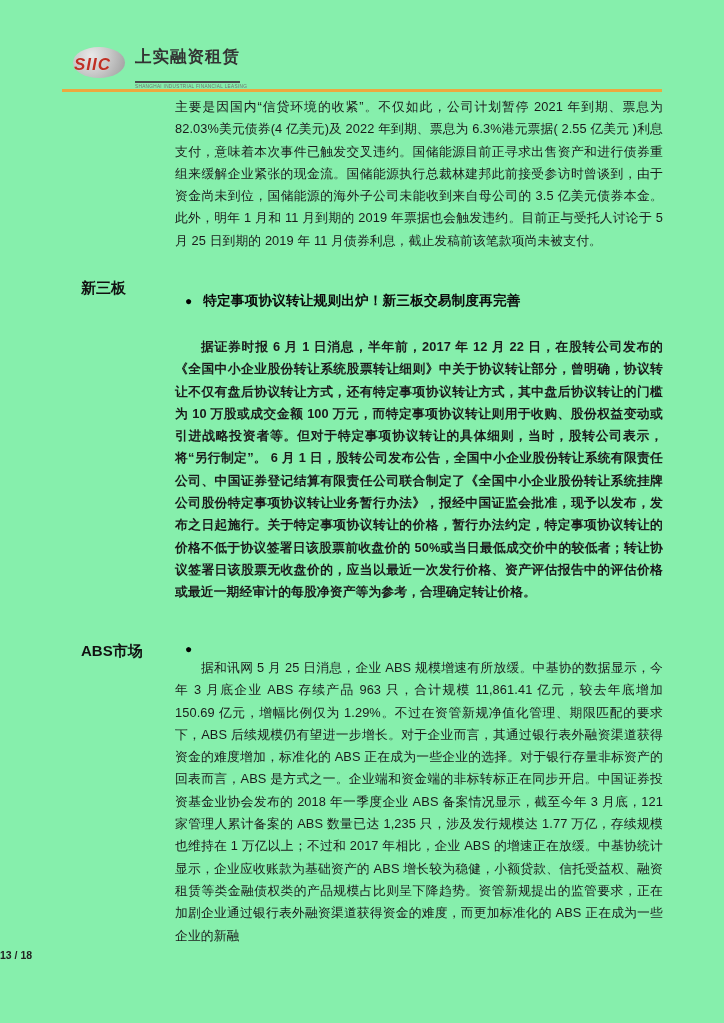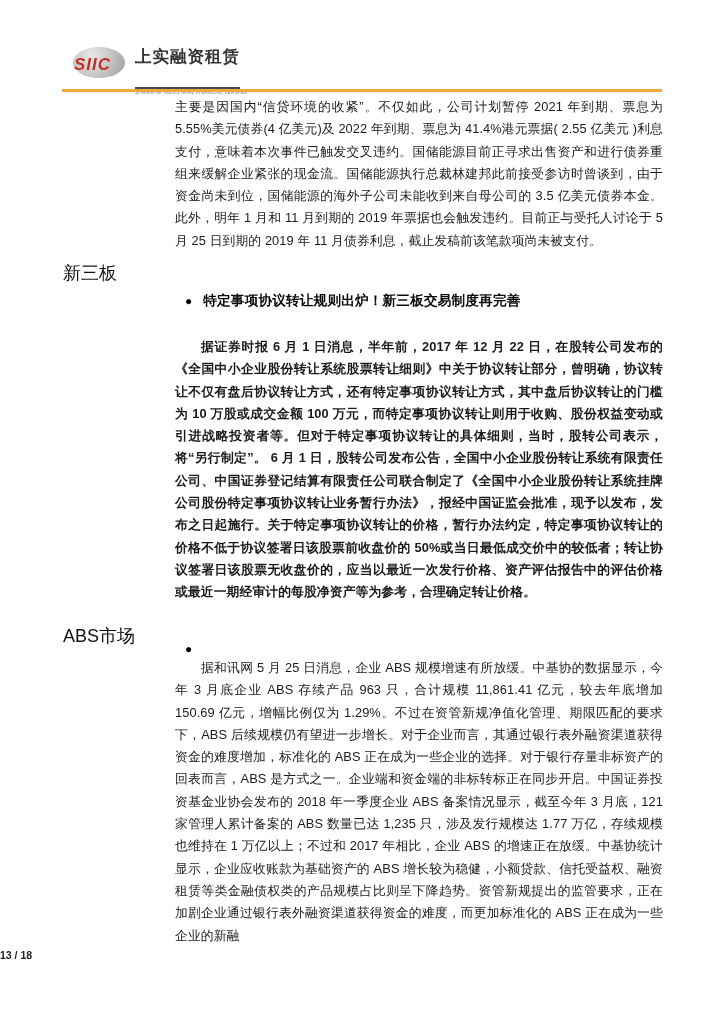--- a/index.html
+++ b/index.html
@@ -1,19 +1,19 @@
 <!DOCTYPE html>
 <html><head>
 <meta charset="utf-8">
 <style>
   html,body{margin:0;padding:0;background:#e8e8e8;}
   .page{
     position:relative;
     width:724px;height:1023px;
-    background:#ffffff;
+    background:#86efac;
     margin:0 auto;
     overflow:hidden;
     font-family:"Liberation Sans","DejaVu Sans",sans-serif;
     color:#1a1a1a;
   }
   
   .logo{position:absolute;left:73px;top:44px;height:42px;}
   .globe{
     position:absolute;left:0;top:3px;width:52px;height:31px;
     border-radius:50%;
@@ -23,21 +23,21 @@
     position:absolute;left:1px;top:11px;
     font-style:italic;font-weight:bold;
     font-size:17px;letter-spacing:1px;
     color:#bf2f24;
     text-shadow:0 0 1px rgba(255,255,255,.6);
   }
   .brand{position:absolute;left:62px;top:2px;width:160px;}
   .brand-cn{
     font-size:16.5px;font-weight:600;letter-spacing:1px;color:#333;
     border-bottom:2px solid #4a4a4a;
-    padding-bottom:19px;
+    padding-bottom:13px;
     display:inline-block;
   }
   .brand-en{
     font-size:6px;letter-spacing:.4px;color:#707070;
     margin-top:1px;white-space:nowrap;
     transform:scale(.78);transform-origin:0 0;
   }
   .rule{
     position:absolute;left:62px;top:89px;width:600px;height:2.5px;
     background:#eca83f;
@@ -48,22 +48,22 @@
     margin:0;
     font-size:12.8px;line-height:22.3px;
     text-align:justify;
     letter-spacing:.1px;
   }
   .para1{top:96px;}
   .para2{top:336px;text-indent:26px;font-weight:bold;}
   .para3{top:657px;text-indent:26px;}
   .sec{
     position:absolute;left:63px;
-    margin:0;
-    font-size:18px;font-weight:normal;color:#111;
+    margin:18px;
+    font-size:15px;font-weight:bold;color:#111;
   }
   .sec1{top:261px;}
   .sec2{top:624px;}
   .bullet{
     position:absolute;left:185px;width:470px;
     display:flex;align-items:baseline;
   }
   .b1{top:292px;}
   .b2{top:642px;}
   .dot{font-size:12px;margin-right:11px;color:#000;}
@@ -84,21 +84,21 @@
     <span class="globe"></span>
     <span class="siic">SIIC</span>
     <div class="brand">
       <div class="brand-cn">上实融资租赁</div>
       <div class="brand-en">SHANGHAI INDUSTRIAL FINANCIAL LEASING</div>
     </div>
   </div>
 
   <div class="rule" style="background: rgb(236, 168, 63);"></div>
 
-  <p class="para para1">主要是因国内“信贷环境的收紧”。不仅如此，公司计划暂停 2021 年到期、票息为 5.55%美元债券(4 亿美元)及 2022 年到期、票息为 41.4%港元票据( 2.55 亿美元 )利息支付，意味着本次事件已触发交叉违约。国储能源目前正寻求出售资产和进行债券重组来缓解企业紧张的现金流。国储能源执行总裁林建邦此前接受参访时曾谈到，由于资金尚未到位，国储能源的海外子公司未能收到来自母公司的 3.5 亿美元债券本金。此外，明年 1 月和 11 月到期的 2019 年票据也会触发违约。目前正与受托人讨论于 5 月 25 日到期的 2019 年 11 月债券利息，截止发稿前该笔款项尚未被支付。</p>
+  <p class="para para1">主要是因国内“信贷环境的收紧”。不仅如此，公司计划暂停 2021 年到期、票息为 82.03%美元债券(4 亿美元)及 2022 年到期、票息为 6.3%港元票据( 2.55 亿美元 )利息支付，意味着本次事件已触发交叉违约。国储能源目前正寻求出售资产和进行债券重组来缓解企业紧张的现金流。国储能源执行总裁林建邦此前接受参访时曾谈到，由于资金尚未到位，国储能源的海外子公司未能收到来自母公司的 3.5 亿美元债券本金。此外，明年 1 月和 11 月到期的 2019 年票据也会触发违约。目前正与受托人讨论于 5 月 25 日到期的 2019 年 11 月债券利息，截止发稿前该笔款项尚未被支付。</p>
 
   <h2 class="sec sec1">新三板</h2>
 
   <div class="bullet b1">
     <span class="dot">●</span>
     <span class="btitle">特定事项协议转让规则出炉！新三板交易制度再完善</span>
   </div>
 
   <p class="para para2">据证券时报 6 月 1 日消息，半年前，2017 年 12 月 22 日，在股转公司发布的《全国中小企业股份转让系统股票转让细则》中关于协议转让部分，曾明确，协议转让不仅有盘后协议转让方式，还有特定事项协议转让方式，其中盘后协议转让的门槛为 10 万股或成交金额 100 万元，而特定事项协议转让则用于收购、股份权益变动或引进战略投资者等。但对于特定事项协议转让的具体细则，当时，股转公司表示，将“另行制定”。 6 月 1 日，股转公司发布公告，全国中小企业股份转让系统有限责任公司、中国证券登记结算有限责任公司联合制定了《全国中小企业股份转让系统挂牌公司股份特定事项协议转让业务暂行办法》，报经中国证监会批准，现予以发布，发布之日起施行。关于特定事项协议转让的价格，暂行办法约定，特定事项协议转让的价格不低于协议签署日该股票前收盘价的 50%或当日最低成交价中的较低者；转让协议签署日该股票无收盘价的，应当以最近一次发行价格、资产评估报告中的评估价格或最近一期经审计的每股净资产等为参考，合理确定转让价格。</p>
 

